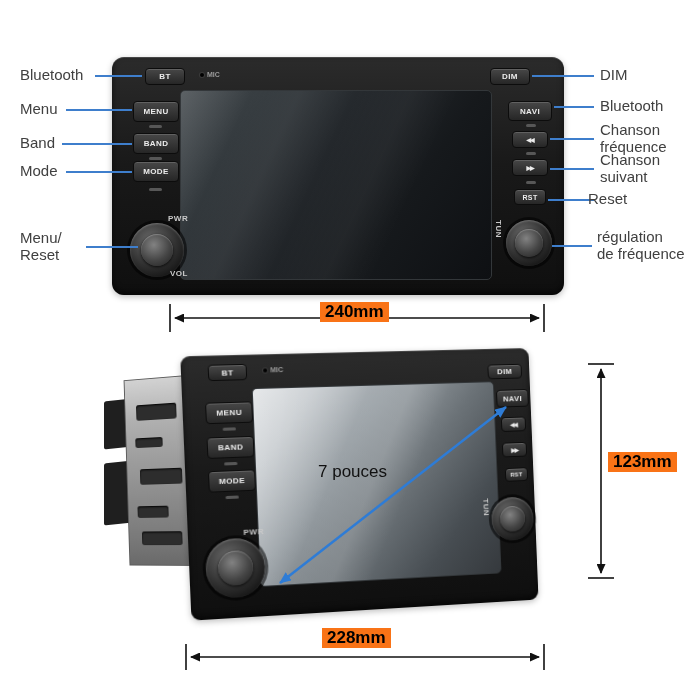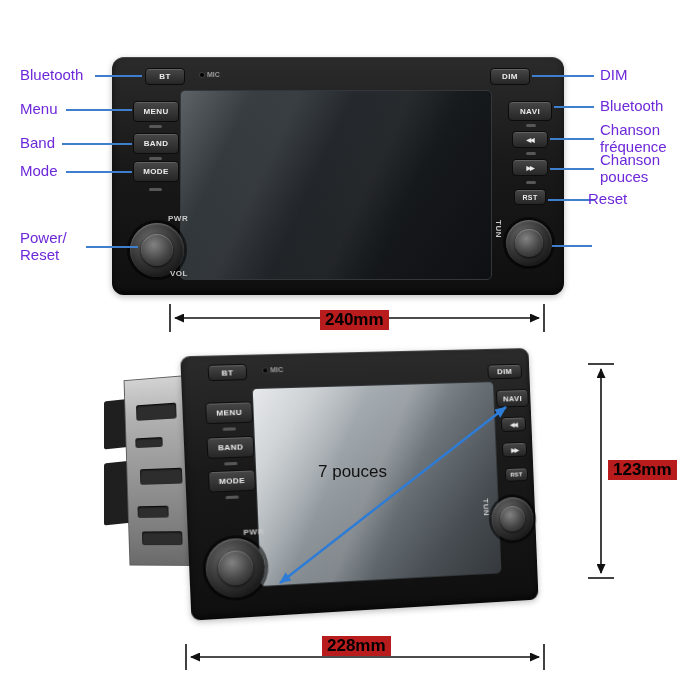--- a/index.html
+++ b/index.html
@@ -34,23 +34,23 @@
           box-shadow: 0 0 0 3px rgba(0,0,0,.55), inset 0 1px 2px rgba(255,255,255,.25); }
   .knob::after { content:""; position:absolute; left:20%; top:20%; width:60%; height:60%; border-radius:50%;
           background:radial-gradient(circle at 40% 34%, #828282 0%, #454545 55%, #1f1f1f 100%);
           box-shadow: inset 0 1px 1px rgba(255,255,255,.25), 0 1px 3px rgba(0,0,0,.8); }
 
   .tinylabel { position:absolute; color:#c9c9c9; font-size:8px; font-weight:bold; letter-spacing:.5px; z-index:6; }
   .vlabel { writing-mode:vertical-rl; }
   .miclabel { position:absolute; display:flex; align-items:center; gap:3px; color:#9a9a9a; font-size:7px; font-weight:bold; }
   .micdot { width:4px; height:4px; border-radius:50%; background:#000; box-shadow:0 0 0 1px #3a3a3a; }
 
-  .callout { position:absolute; color:#6d28d9; font-size:15px; line-height:1.12; z-index:25; }
+  .callout { position:absolute; color:#404040; font-size:15px; line-height:1.12; z-index:25; }
   .callout span { display:block; }
-  .dimlabel { position:absolute; color:#000; font-size:17px; font-weight:bold; background:#b91c1c; padding:0 5px; z-index:30;margin-top:8px; }
+  .dimlabel { position:absolute; color:#000; font-size:17px; font-weight:bold; background:#f97316; padding:0 5px; z-index:30; }
   .screenlabel { position:absolute; color:#111; font-size:17px; z-index:30; }
 
   .sleeve { position:absolute; left:120px; top:374px; width:80px; height:192px;
             background:linear-gradient(180deg,#d2d2d2 0%,#b0b0b0 22%,#939393 55%,#7a7a7a 85%,#6a6a6a 100%);
             border:1px solid #5a5a5a; border-right:3px solid #dcdcdc;
             transform:perspective(700px) rotateY(-18deg) rotate(-2deg); transform-origin:right center; z-index:3; }
   .slot { position:absolute; background:#2d2d2d; border-radius:3px; box-shadow:inset 0 1px 2px #000; }
   .reartab { position:absolute; background:#1f1f1f; z-index:1; transform:skewY(-6deg); border-radius:2px; }
 
   .overlay { position:absolute; left:0; top:0; z-index:20; pointer-events:none; }
@@ -91,35 +91,39 @@
 
     <span class="tinylabel vlabel" style="left:382px;top:163px">TUN</span>
     <div class="knob" style="left:394px;top:163px;width:46px;height:46px"></div>
   </div>
 
   <div class="callout" style="left:20px;top:67px">Bluetooth</div>
   <div class="callout" style="left:20px;top:101px">Menu</div>
   <div class="callout" style="left:20px;top:135px">Band</div>
   <div class="callout" style="left:20px;top:163px">Mode</div>
   <div class="callout" style="left:20px;top:230px">
-    <span>Power/</span>
+    <span>Menu/</span>
     <span>Reset</span>
   </div>
 
   <div class="callout" style="left:600px;top:67px">DIM</div>
   <div class="callout" style="left:600px;top:98px">Bluetooth</div>
   <div class="callout" style="left:600px;top:122px">
     <span>Chanson</span>
     <span>fréquence</span>
   </div>
   <div class="callout" style="left:600px;top:152px">
     <span>Chanson</span>
-    <span>pouces</span>
+    <span>suivant</span>
   </div>
   <div class="callout" style="left:588px;top:191px">Reset</div>
+  <div class="callout" style="left:597px;top:229px">
+    <span>régulation</span>
+    <span>de fréquence</span>
+  </div>
 
   <div class="reartab" style="left:104px;top:400px;width:28px;height:48px"></div>
   <div class="reartab" style="left:104px;top:462px;width:28px;height:62px"></div>
 
   <div class="sleeve">
     <div class="slot" style="left:12px;top:26px;width:44px;height:16px"></div>
     <div class="slot" style="left:10px;top:60px;width:30px;height:10px"></div>
     <div class="slot" style="left:14px;top:92px;width:46px;height:16px"></div>
     <div class="slot" style="left:10px;top:130px;width:34px;height:12px"></div>
     <div class="slot" style="left:14px;top:156px;width:44px;height:14px"></div>

